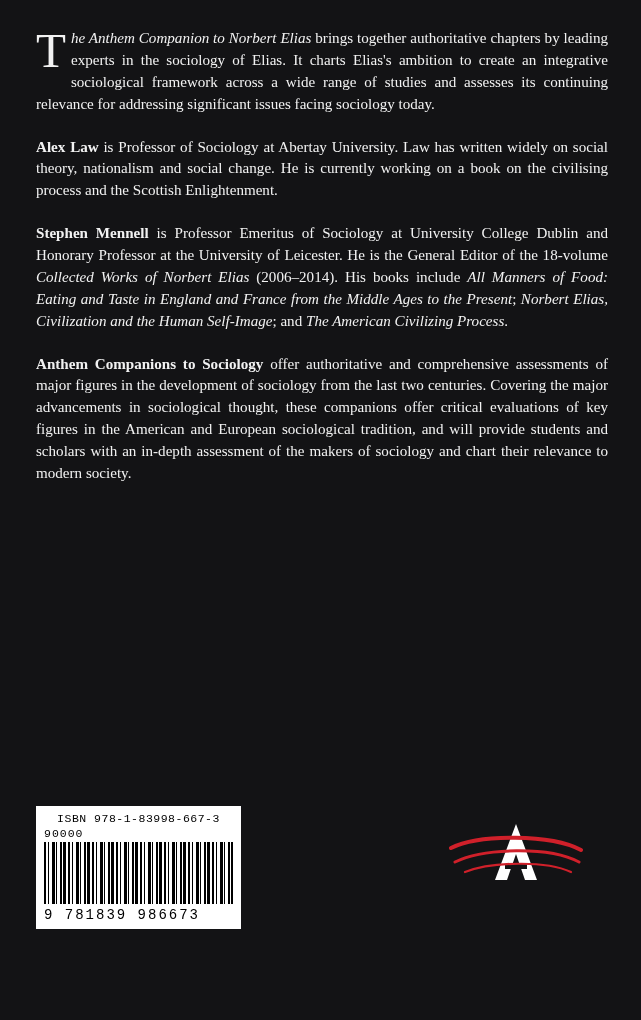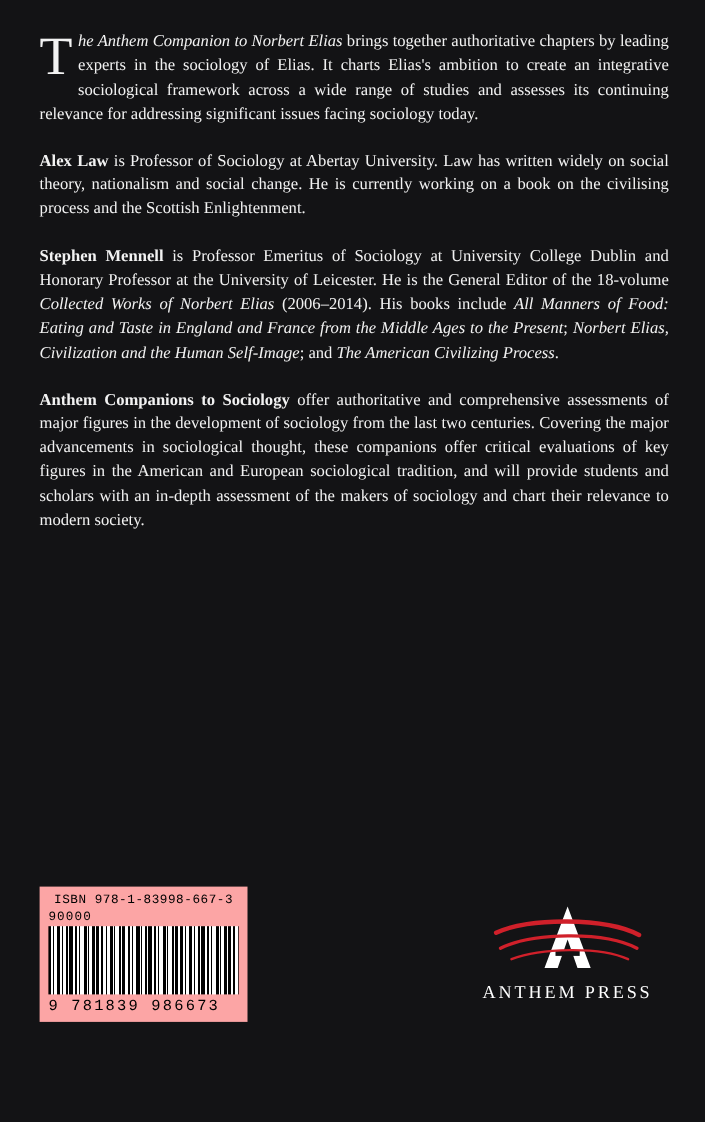--- a/index.html
+++ b/index.html
@@ -46,22 +46,22 @@
     padding: 0 2px 0 0;
     margin: 2px 3px 0 0;
     font-weight: normal;
   }
   i, em { font-style: italic; }
   b, strong { font-weight: bold; margin-top: 28px; }
   .barcode-wrap {
     position: absolute;
     left: 36px;
     top: 806px;
-    width: 189px;
-    background: #fca5a5;
+    width: 205px;
+    background: #ffffff;
     padding: 6px 8px 6px 8px;
     box-sizing: border-box;
   }
   .isbn-text {
     font-family: "Liberation Mono", monospace;
     font-size: 11.5px;
     letter-spacing: 0.5px;
     color: #000000;
     text-align: center;
     margin-bottom: 2px;
@@ -157,16 +157,15 @@
   <div class="logo-area">
     <div class="logo-mark">
       <svg width="190" height="72" viewBox="0 0 190 72" xmlns="http://www.w3.org/2000/svg" aria-hidden="true">
         <path d="M95 6 L116 62 L104 62 L95 36 L86 62 L74 62 Z" fill="#ffffff"></path>
         <rect x="84" y="46" width="22" height="5" fill="#131315"></rect>
         <path d="M30 30 C 58 16, 130 16, 160 32" stroke="#d0202a" stroke-width="4" fill="none" stroke-linecap="round"></path>
         <path d="M34 44 C 62 30, 128 28, 158 44" stroke="#d0202a" stroke-width="3" fill="none" stroke-linecap="round"></path>
         <path d="M44 54 C 70 44, 124 42, 150 54" stroke="#d0202a" stroke-width="2.2" fill="none" stroke-linecap="round"></path>
       </svg>
     </div>
-    <div class="press-name">ANTHEM PRESS</div>
   </div>
 
 </div>
 
 </body></html>

